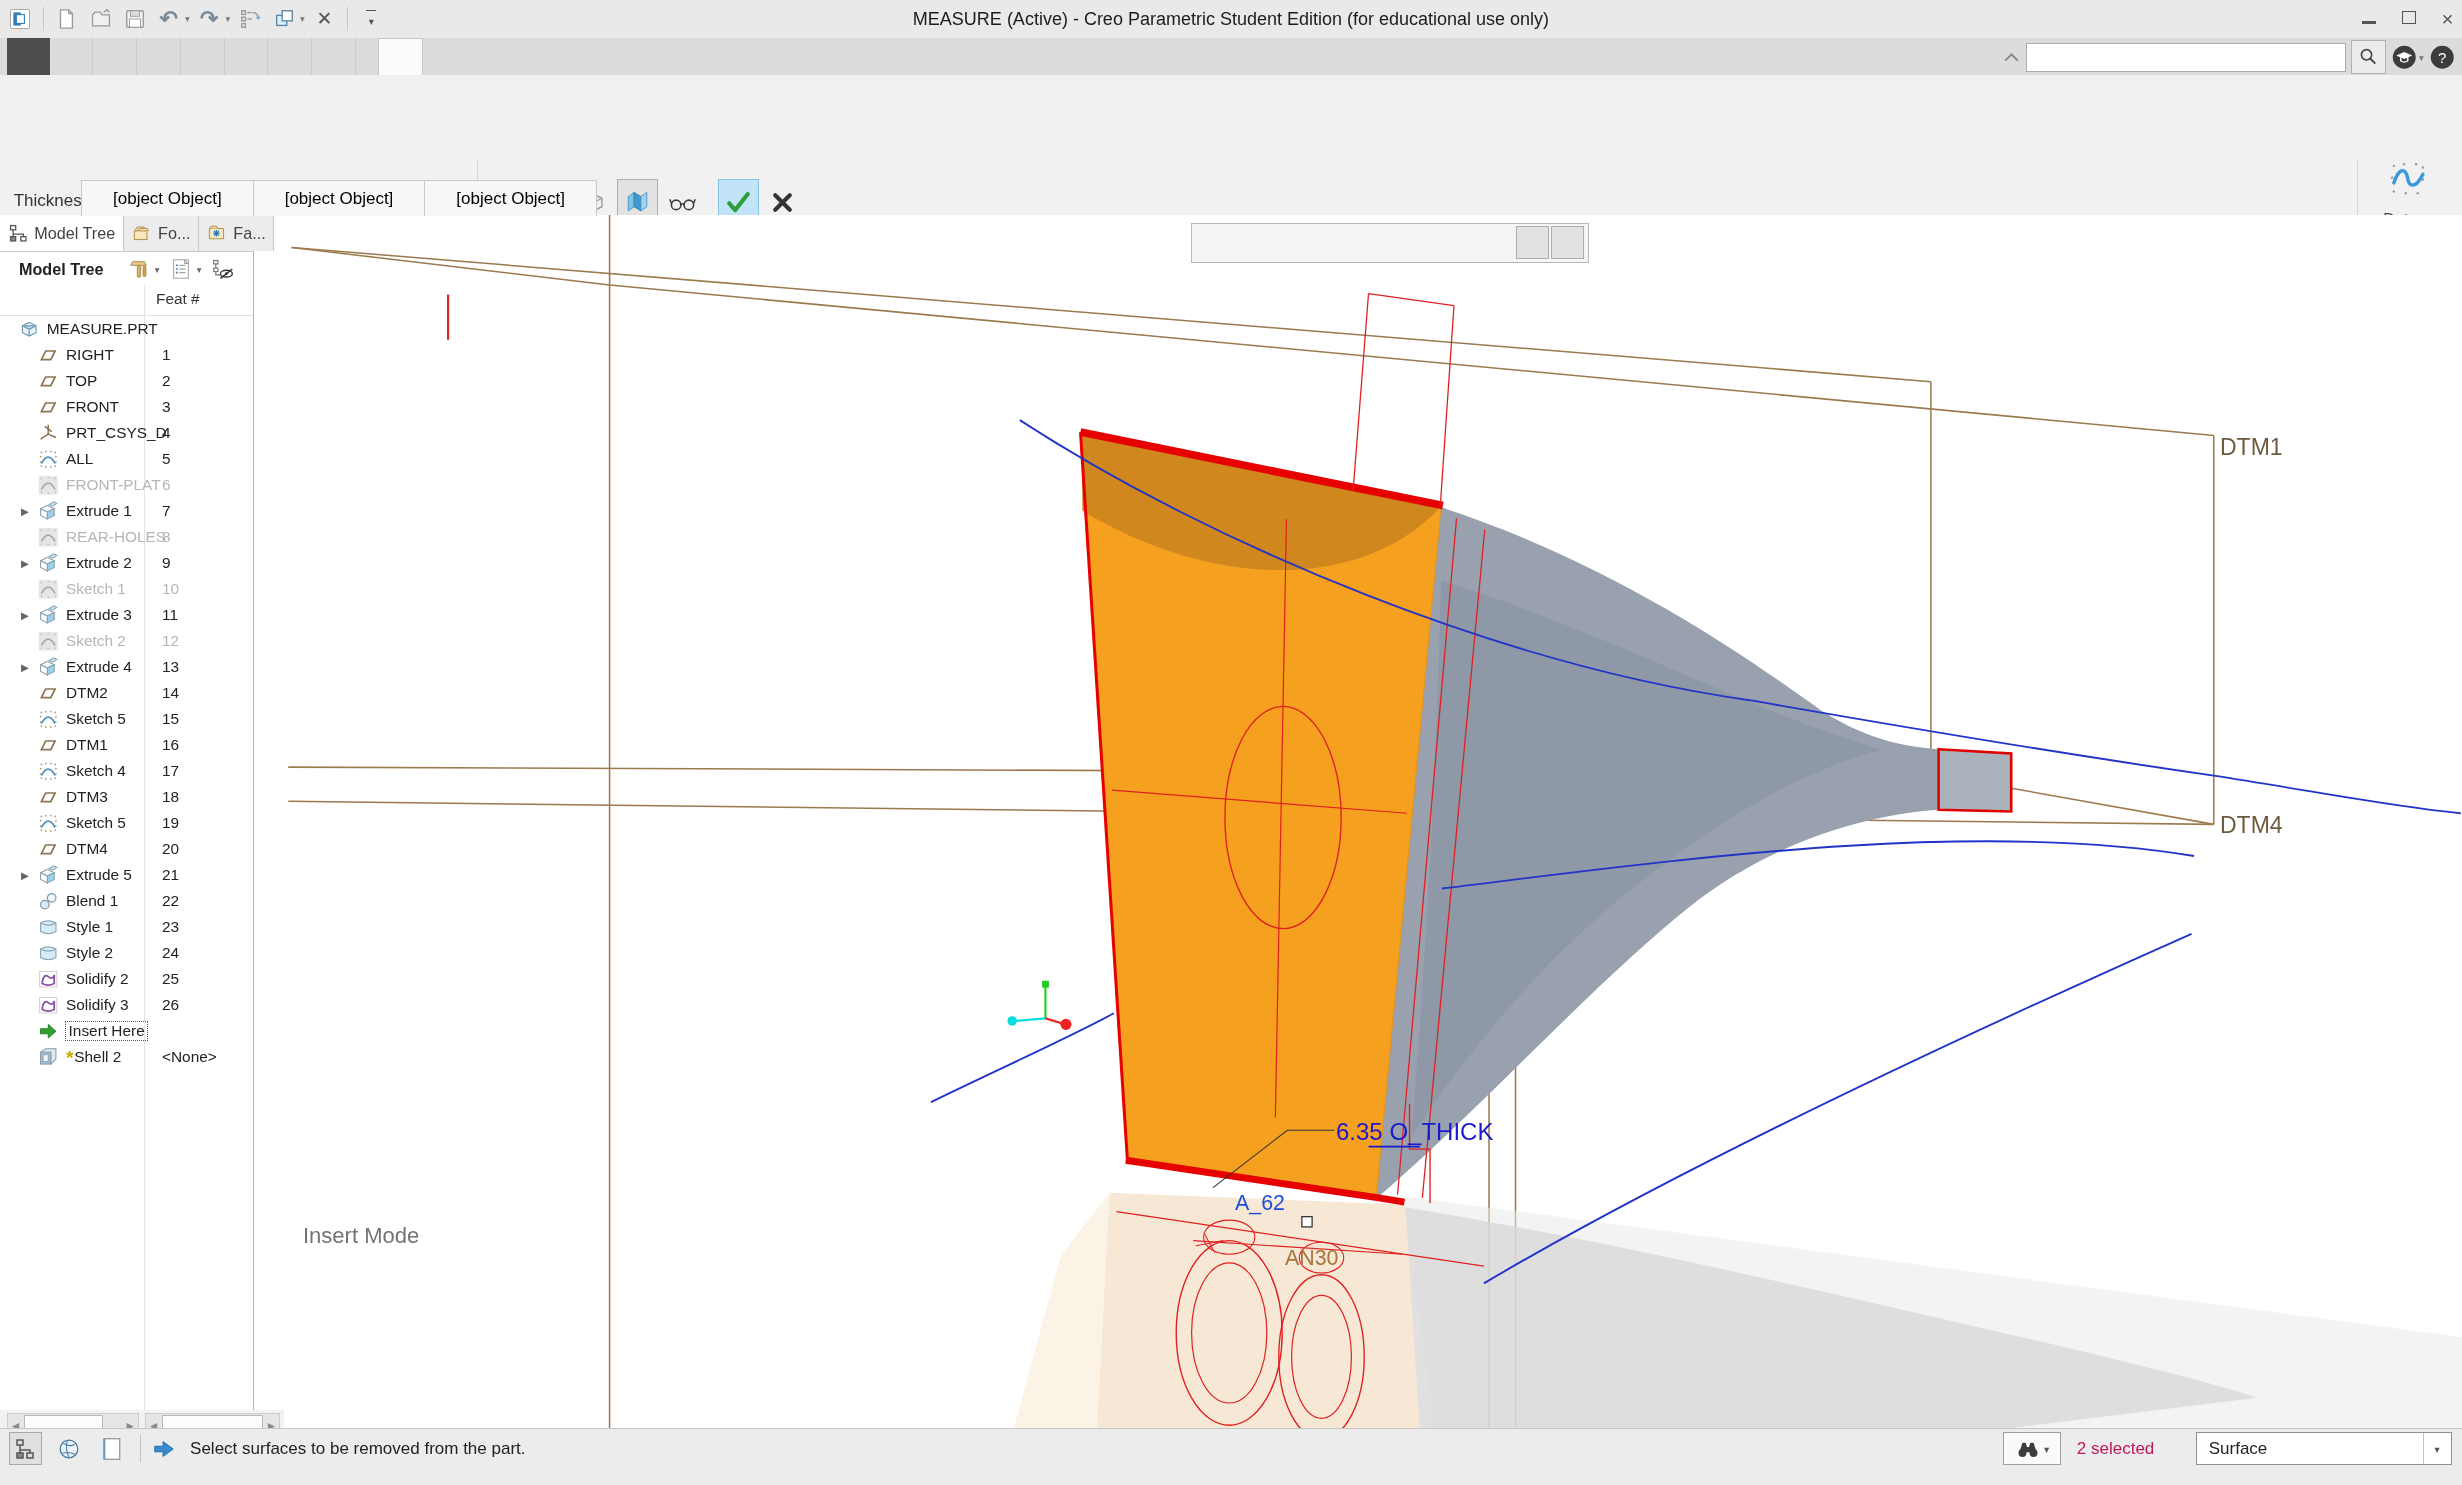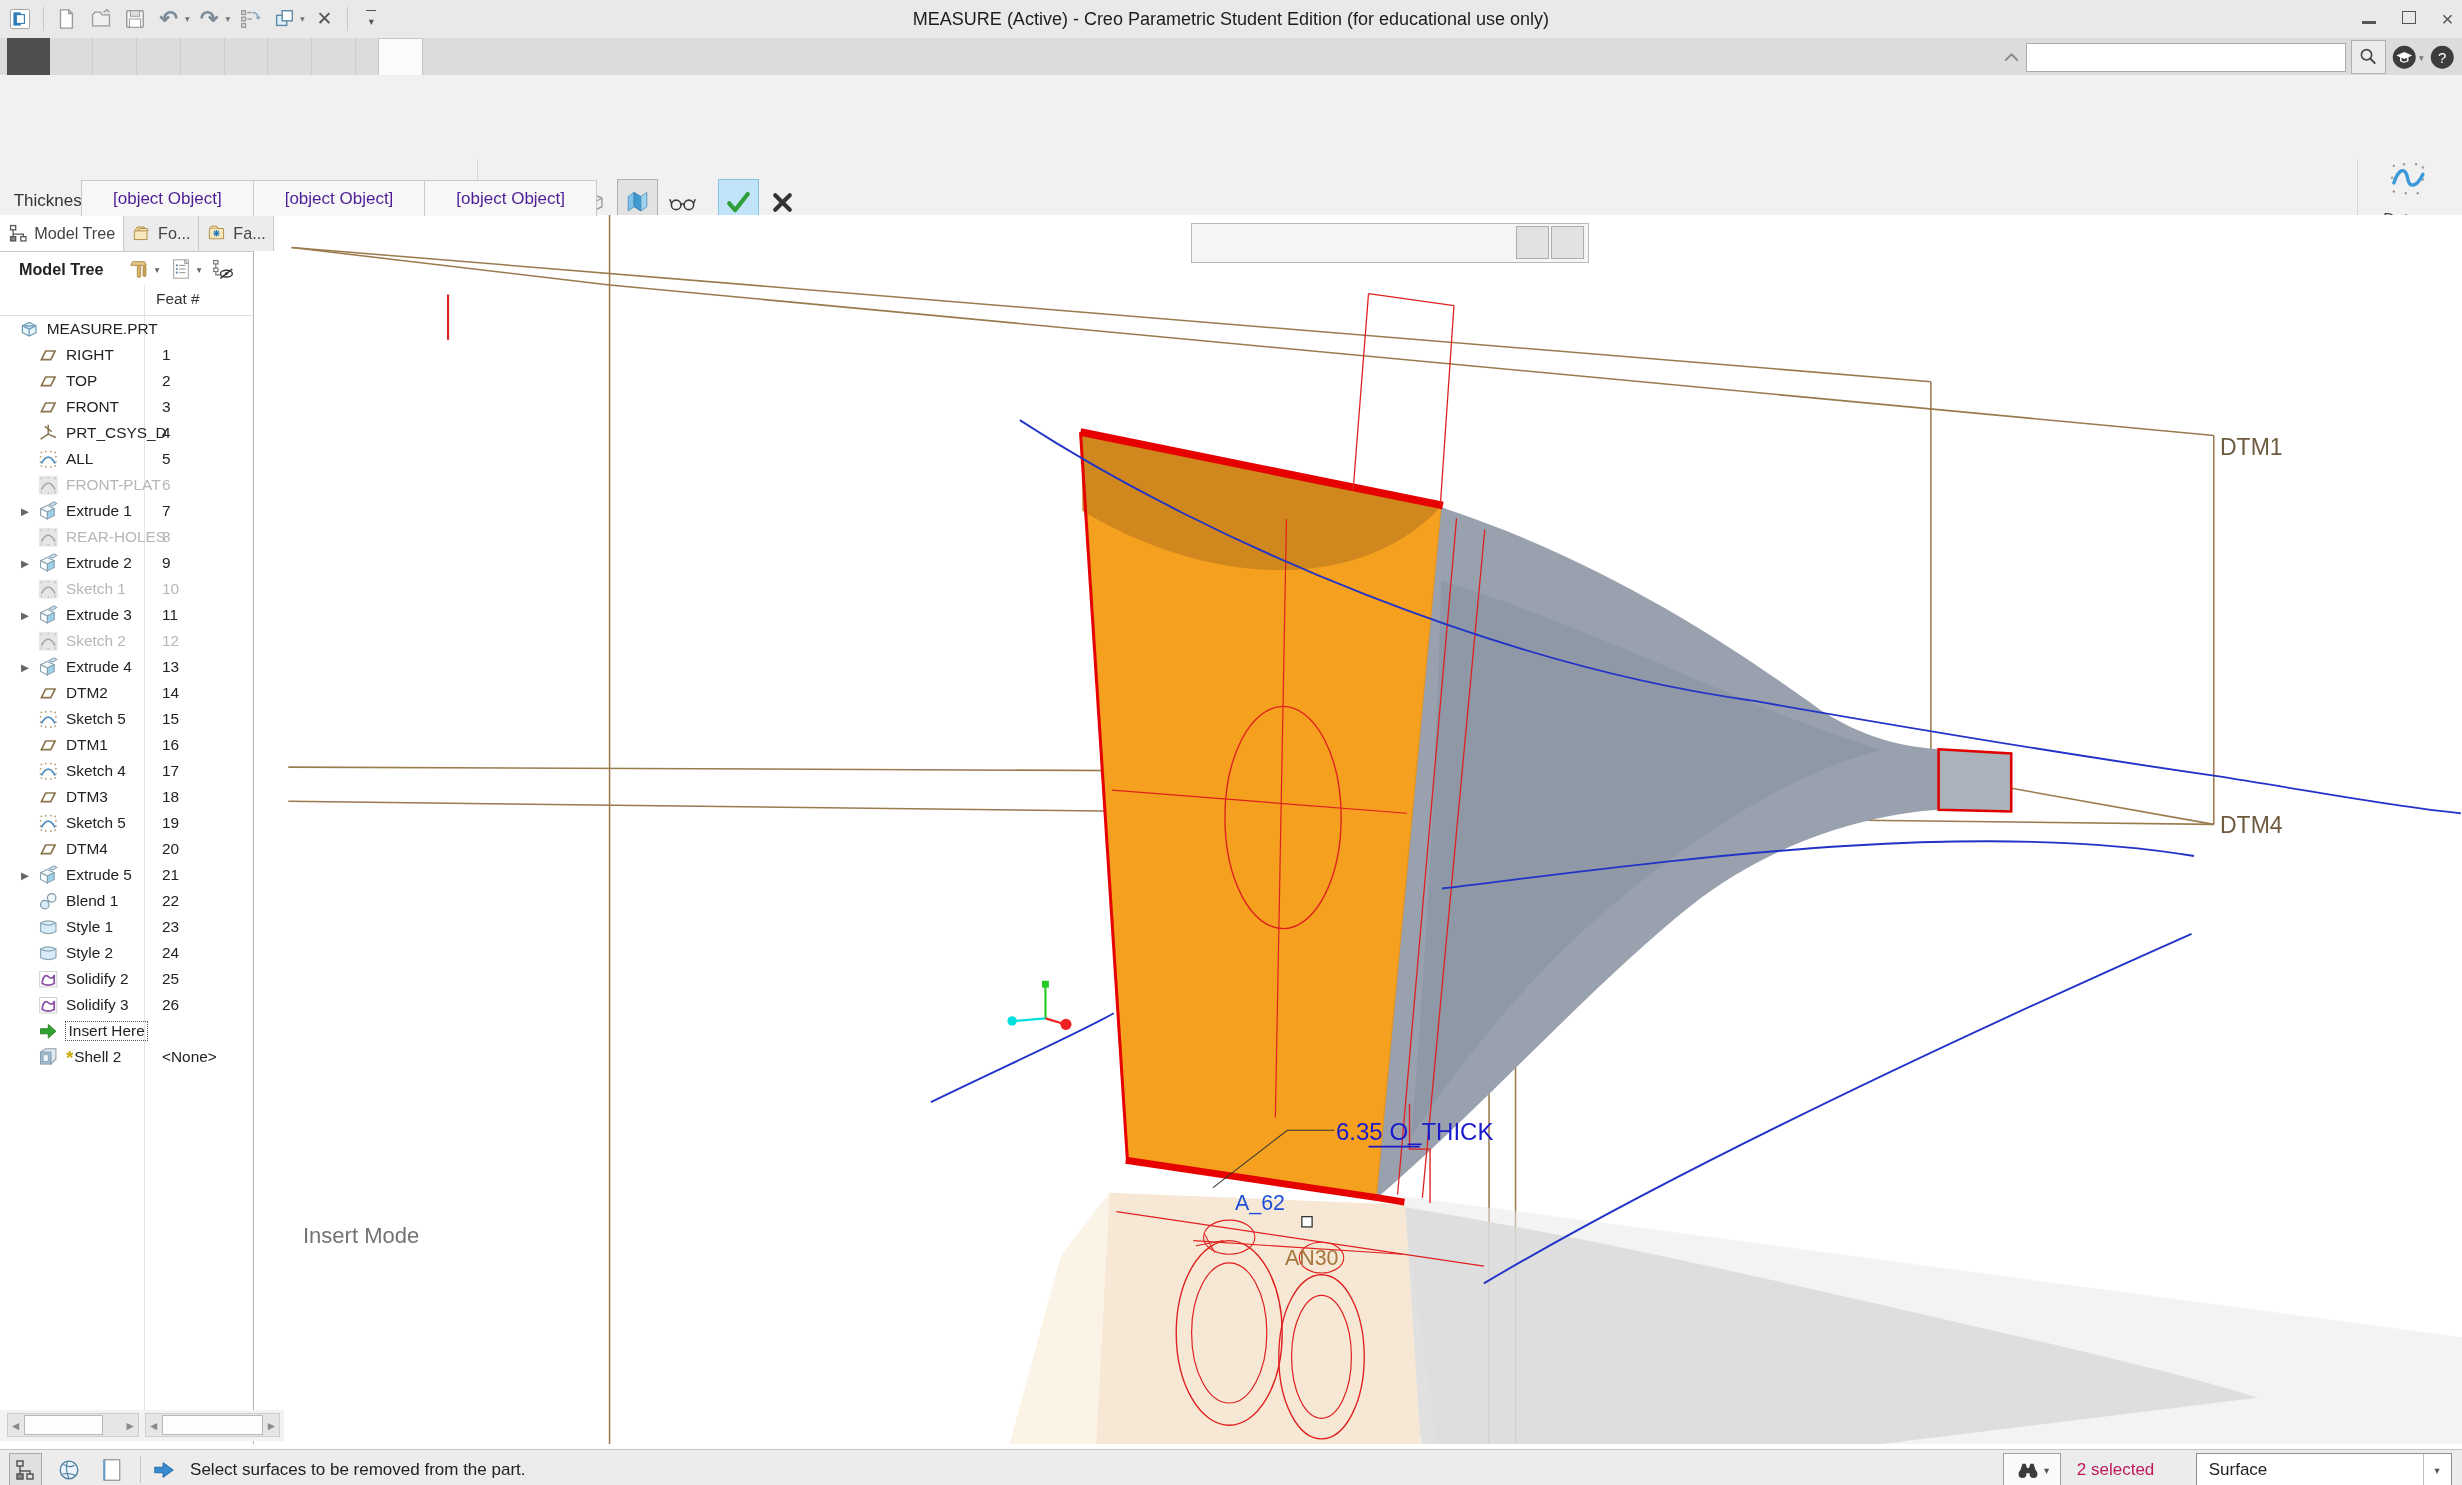--- a/index.html
+++ b/index.html
@@ -48,21 +48,21 @@
   .dbtn svg{width:27px;height:27px;}
   .dbtn.pressed{background:#e2e2e2;border-color:#b0b0b0;}
   .dbtn.okbtn{background:#c2e4f8;border-color:#86c2e4;}
   .datumgroup{position:absolute;right:10.3px;top:79px;width:89px;height:133px;text-align:center;}
   .datumgroup .dicon svg{width:41px;height:41px;margin:5.1px auto 0;}
   .datumlabel{font-size:16.2px;color:#444;margin-top:10.3px;}
   .datumcaret{font-size:10.3px;color:#666;margin-top:13.7px;}
 
   
   .dashtabs{position:absolute;left:81px;top:180px;display:flex;z-index:6;}
-  .dashtab{height:35px;line-height:35px;padding:0 31px;background:#f7f7f7;border:0.9px solid #c9c9c9;border-bottom:none;border-right:none;font-size:17px;color:#4c1d95;}
+  .dashtab{height:35px;line-height:35px;padding:0 31px;background:#f7f7f7;border:0.9px solid #c9c9c9;border-bottom:none;border-right:none;font-size:17px;color:#000000;}
   .dashtab:last-child{border-right:0.9px solid #c9c9c9;}
 
   
   .panel{position:absolute;left:0;top:215px;width:254px;height:1229px;background:#fff;border-right:1.7px solid #b4b4b4;box-sizing:border-box;}
   .ptabs{display:flex;height:36px;background:#ececec;border-bottom:0.9px solid #c8c8c8;}
   .ptab{display:flex;align-items:center;gap:6px;padding:0 7.7px;font-size:16.2px;color:#444;border-right:0.9px solid #c8c8c8;background:#ececec;white-space:nowrap;}
   .ptab svg{width:20.5px;height:20.5px;flex:0 0 auto;}
   .ptab.active{background:#fff;}
   .phdr{height:34px;display:flex;align-items:center;padding-left:19px;}
   .phdr .lbl{font-weight:bold;font-size:16.2px;color:#222;margin-right:24px;}
@@ -91,21 +91,21 @@
 
   
   .gfx{position:absolute;left:286px;top:215px;width:2177px;height:1229px;background:#fff;overflow:hidden;}
   .scene{position:absolute;left:0;top:0;width:2177px;height:1229px;}
   .glabel{position:absolute;white-space:nowrap;}
   .gtoolbar{position:absolute;left:905px;top:7.7px;height:38px;background:#f5f5f5;border:0.9px solid #b8b8b8;display:flex;align-items:center;padding:0 3.4px;gap:2.6px;}
   .gbtn{width:31px;height:31px;display:flex;align-items:center;justify-content:center;border:0.9px solid transparent;}
   .gbtn.pressed{background:#e2e2e2;border-color:#adadad;}
 
   
-  .status{position:absolute;left:0;bottom:0;width:100%;height:36px;background:#ececec;border-top:0.9px solid #c6c6c6;box-sizing:border-box;}
+  .status{position:absolute;left:0;bottom:0;width:100%;height:57px;background:#ececec;border-top:0.9px solid #c6c6c6;box-sizing:border-box;}
   .stleft{position:absolute;left:8.5px;top:0;height:39px;display:flex;align-items:center;gap:12px;}
   .stbtn{width:31px;height:31px;display:flex;align-items:center;justify-content:center;}
   .stbtn svg{width:24px;height:24px;}
   .stbtn.boxed{border:0.9px solid #a8a8a8;background:#e0e0e0;}
   .stsep{width:0.9px;height:27px;background:#c4c4c4;}
   .stmsg{font-size:17px;color:#222;margin-left:1.7px;}
   .stright{position:absolute;right:10.3px;top:0;height:39px;display:flex;align-items:center;gap:15.4px;}
   .binocbox{width:56px;height:31px;border:0.9px solid #a0a0a0;background:#fafafa;display:flex;align-items:center;justify-content:center;gap:4.3px;}
   .binocbox svg{width:24px;height:20.5px;}
   .selcount{font-size:17px;color:#be185d;margin-right:26px;}

